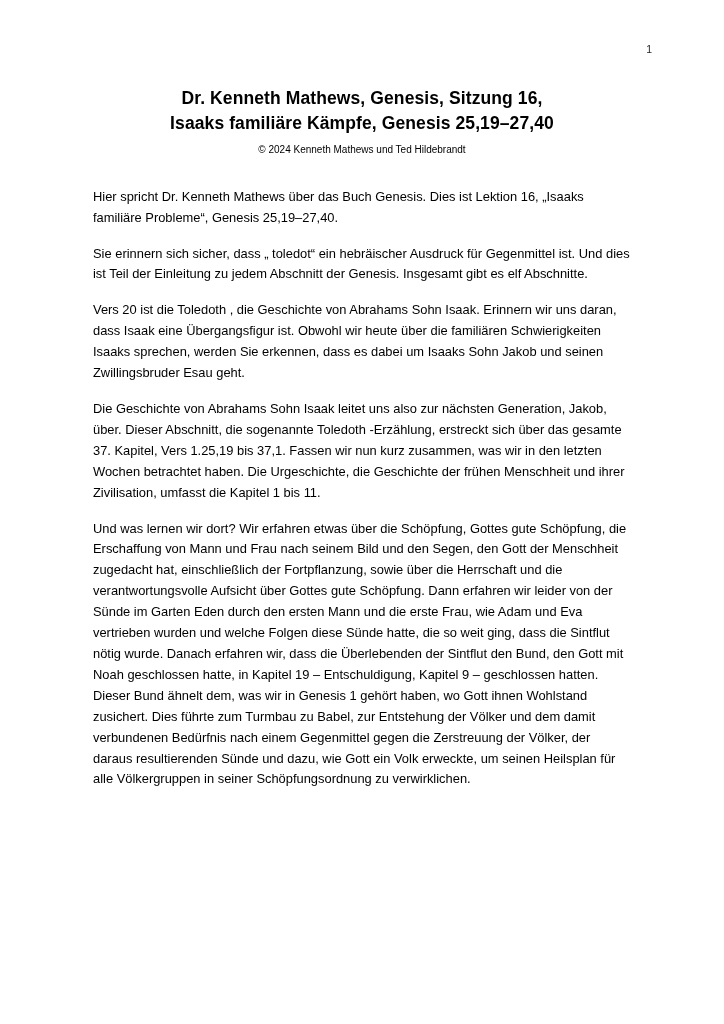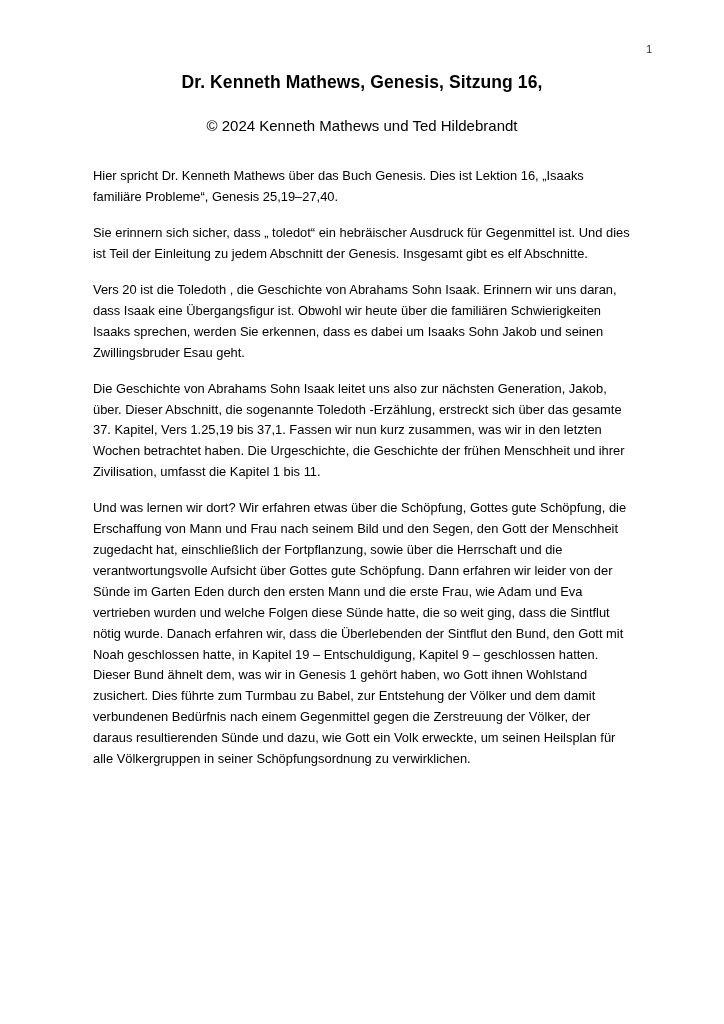--- a/index.html
+++ b/index.html
@@ -25,38 +25,38 @@
     position: absolute;
     top: 44px;
     right: 72px;
     font-size: 10.5px;
     color: #231f20;
     line-height: 1;
   }
   .content {
     position: absolute;
     left: 86px;
-    top: 70px;
+    top: 86px;
     width: 552px;
   }
   .doc-title {
     text-align: center;
     font-size: 17.5px;
     font-weight: bold;
     line-height: 1.45;
     margin: 0;
     letter-spacing: 0.1px;
   }
   .doc-title .line2 {
     display: block;
   }
   .copyright {
     text-align: center;
-    font-size: 15px;
-    margin: 20px 0 0 0;
+    font-size: 10px;
+    margin: 6px 0 0 0;
     line-height: 1.4;
   }
   .body-text {
     margin: 7px;
     font-size: 12.9px;
     line-height: 1.62;
     text-align: left;
   }
   .body-text + .body-text {
     margin-top: 15px;
@@ -69,20 +69,21 @@
 <body>
 
 <div class="page">
 
   <div class="page-number">1</div>
 
   <div class="content">
 
     <h1 class="doc-title">
       <span>Dr. Kenneth Mathews, Genesis, Sitzung 16,</span>
+      <span class="line2">Isaaks familiäre Kämpfe, Genesis 25,19–27,40</span>
     </h1>
 
     <p class="copyright">© 2024 Kenneth Mathews und Ted Hildebrandt</p>
 
     <p class="body-text first-para">Hier spricht Dr. Kenneth Mathews über das Buch Genesis. Dies ist Lektion 16, „Isaaks familiäre Probleme“, Genesis 25,19–27,40.</p>
     <p class="body-text">Sie erinnern sich sicher, dass „ toledot“ ein hebräischer Ausdruck für Gegenmittel ist. Und dies ist Teil der Einleitung zu jedem Abschnitt der Genesis. Insgesamt gibt es elf Abschnitte.</p>
     <p class="body-text">Vers 20 ist die Toledoth , die Geschichte von Abrahams Sohn Isaak. Erinnern wir uns daran, dass Isaak eine Übergangsfigur ist. Obwohl wir heute über die familiären Schwierigkeiten Isaaks sprechen, werden Sie erkennen, dass es dabei um Isaaks Sohn Jakob und seinen Zwillingsbruder Esau geht.</p>
     <p class="body-text">Die Geschichte von Abrahams Sohn Isaak leitet uns also zur nächsten Generation, Jakob, über. Dieser Abschnitt, die sogenannte Toledoth -Erzählung, erstreckt sich über das gesamte 37. Kapitel, Vers 1.25,19 bis 37,1. Fassen wir nun kurz zusammen, was wir in den letzten Wochen betrachtet haben. Die Urgeschichte, die Geschichte der frühen Menschheit und ihrer Zivilisation, umfasst die Kapitel 1 bis 11.</p>
     <p class="body-text">Und was lernen wir dort? Wir erfahren etwas über die Schöpfung, Gottes gute Schöpfung, die Erschaffung von Mann und Frau nach seinem Bild und den Segen, den Gott der Menschheit zugedacht hat, einschließlich der Fortpflanzung, sowie über die Herrschaft und die verantwortungsvolle Aufsicht über Gottes gute Schöpfung. Dann erfahren wir leider von der Sünde im Garten Eden durch den ersten Mann und die erste Frau, wie Adam und Eva vertrieben wurden und welche Folgen diese Sünde hatte, die so weit ging, dass die Sintflut nötig wurde. Danach erfahren wir, dass die Überlebenden der Sintflut den Bund, den Gott mit Noah geschlossen hatte, in Kapitel 19 – Entschuldigung, Kapitel 9 – geschlossen hatten. Dieser Bund ähnelt dem, was wir in Genesis 1 gehört haben, wo Gott ihnen Wohlstand zusichert. Dies führte zum Turmbau zu Babel, zur Entstehung der Völker und dem damit verbundenen Bedürfnis nach einem Gegenmittel gegen die Zerstreuung der Völker, der daraus resultierenden Sünde und dazu, wie Gott ein Volk erweckte, um seinen Heilsplan für alle Völkergruppen in seiner Schöpfungsordnung zu verwirklichen.</p>
 

